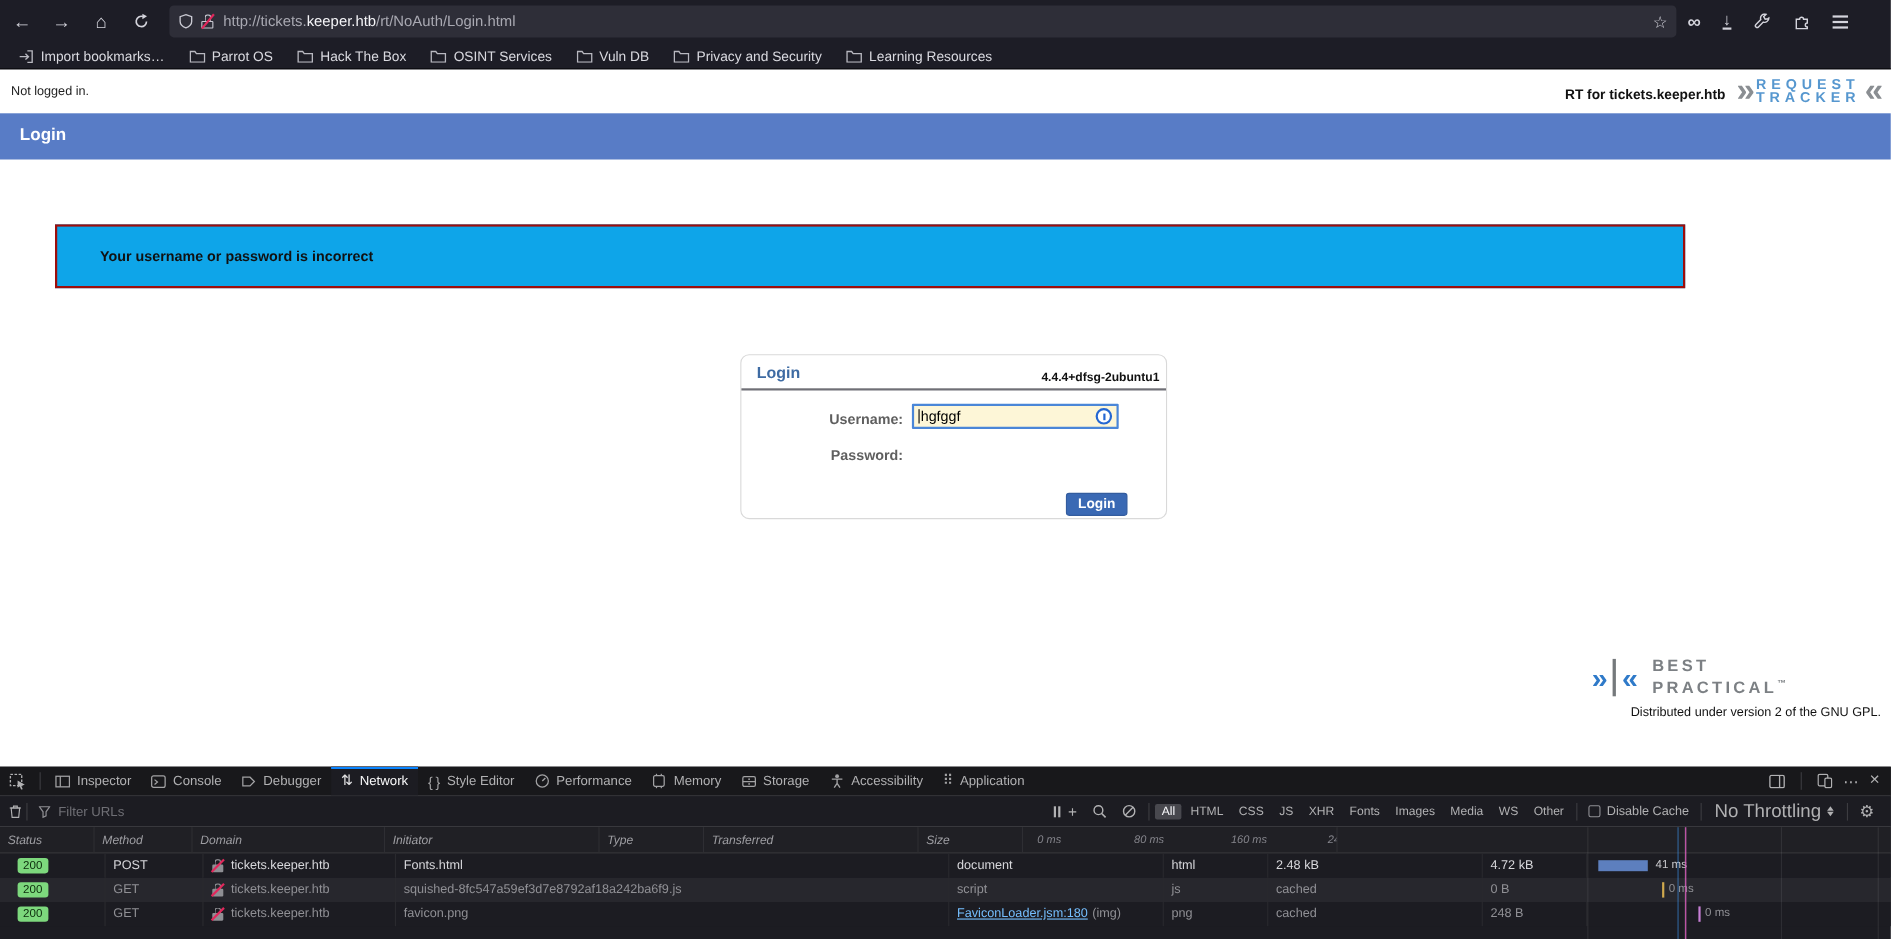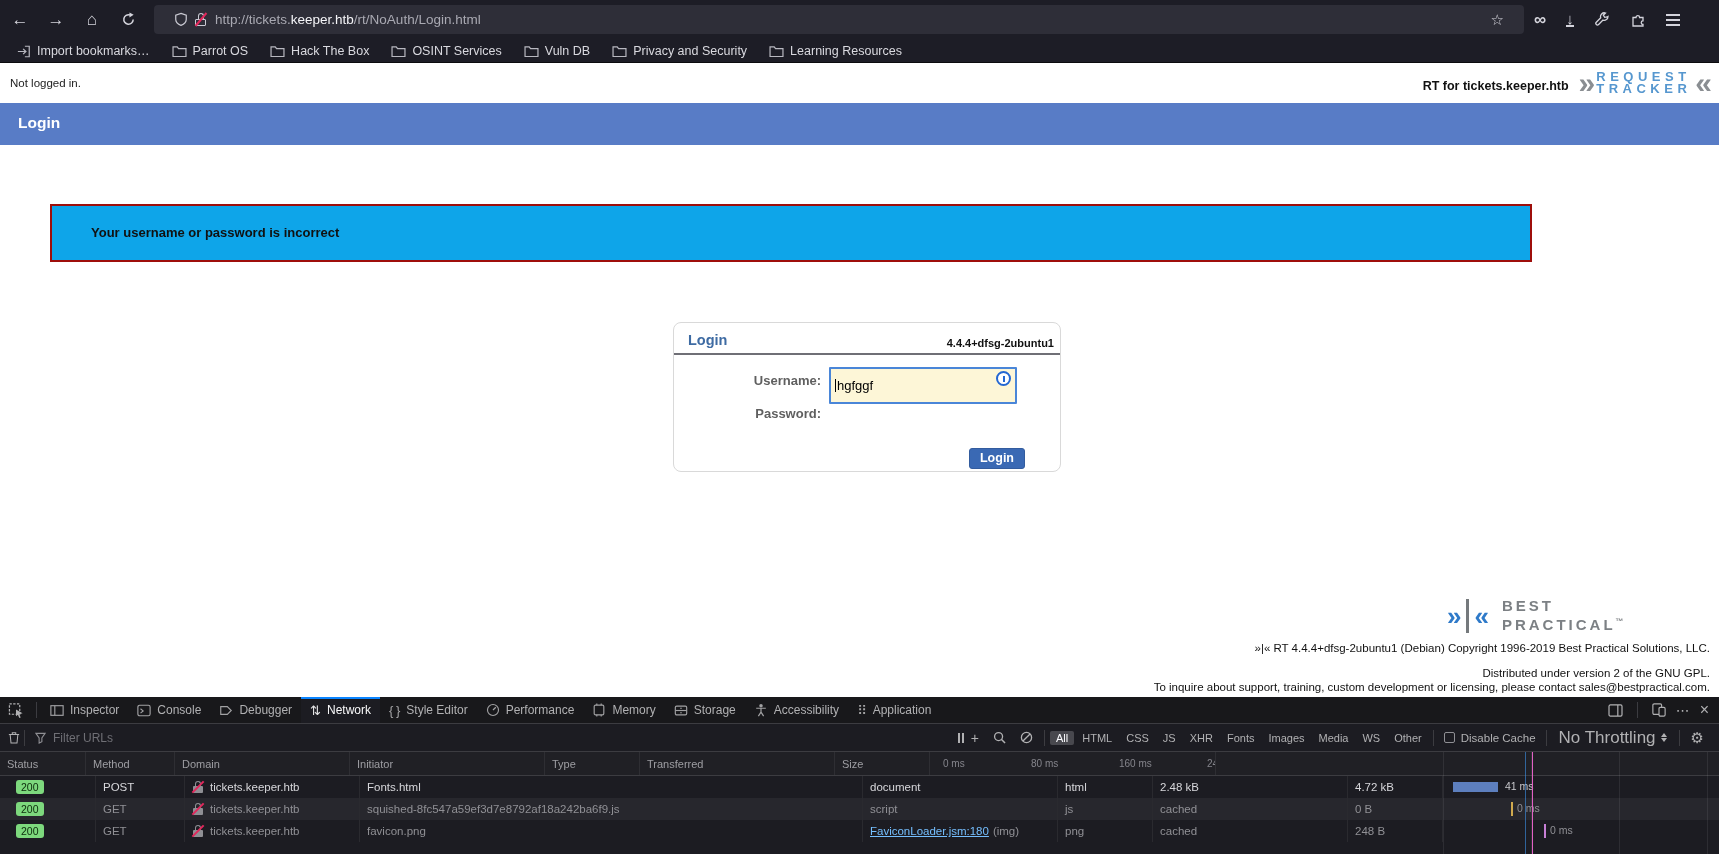--- a/index.html
+++ b/index.html
@@ -4,21 +4,21 @@
 <style>
   * { margin:0; padding:0; box-sizing:border-box; }
   html,body { width:1719px; height:854px; overflow:hidden; background:#fff;
     font-family:"Liberation Sans","DejaVu Sans",sans-serif; }
   #screen { position:relative; width:1719px; height:854px; overflow:hidden; }
 
   
   .chrome { position:absolute; top:0; left:0; width:1719px; height:63px; background:#1d1d26; border-bottom:1px solid #0b0b0e; }
   .navbar { position:absolute; top:0; left:0; right:0; height:39px; display:flex; align-items:center; }
   .nav-btn { width:32px; height:28px; display:flex; align-items:center; justify-content:center; color:#d4d4dc; font-size:17px; margin-left:4px; border-radius:4px; }
-  .urlbar { display:flex; align-items:center; height:29px; background:#2e2e38; border-radius:4px; margin-left:10px; width:1370px; padding:0 20px; }
+  .urlbar { display:flex; align-items:center; height:29px; background:#2e2e38; border-radius:4px; margin-left:10px; width:1370px; padding:0 8px; }
   .urlbar .sep-sp { width:6px; }
   .url-text { font-size:13.5px; color:#a9a9b2; margin-left:8px; white-space:nowrap; }
   .url-text .host { color:#f5f5f8; }
   .urlbar .star { margin-left:auto; color:#d4d4dc; font-size:15px; }
   .chrome-right { display:flex; align-items:center; margin-left:10px; gap:20px; color:#d4d4dc; }
   .inf { font-size:17px; font-weight:bold; }
   .dl { font-size:15px; border-bottom:2px solid #d4d4dc; line-height:13px; }
   .burger { display:flex; flex-direction:column; gap:3px; }
   .burger i { display:block; width:14px; height:2px; background:#d4d4dc; }
   .bookbar { position:absolute; top:39px; left:0; right:0; height:24px; display:flex; align-items:center; padding-left:10px; gap:8px; }
@@ -36,21 +36,21 @@
   .rt-heading-bar { position:absolute; top:39px; left:0; right:0; height:42px; background:#587cc6; }
   .rt-heading-bar .h { position:absolute; left:18px; top:11px; color:#fff; font-size:15.5px; font-weight:bold; }
   .err-box { position:absolute; top:140px; left:50px; width:1482px; height:58px; background:#0ea5e9; border:2px solid #9e0e0b; }
   .err-box .t { position:absolute; left:39px; top:19px; font-size:13px; font-weight:bold; color:#111; }
 
   .login-box { position:absolute; top:258px; left:673px; width:388px; height:150px; border:1px solid #d9d9d9; border-radius:8px; background:#fff; }
   .lb-title { position:absolute; left:14px; top:9px; color:#3e6ba3; font-size:14.5px; font-weight:bold; }
   .lb-version { position:absolute; right:6px; top:14px; font-size:11px; color:#111; font-weight:600; }
   .lb-hr { position:absolute; top:30px; left:0; right:0; height:2px; background:#6f6f76; }
   .lb-label { position:absolute; left:0; width:147px; text-align:right; font-size:13px; font-weight:bold; color:#5f5f5f; }
-  .lb-input { position:absolute; left:155px; top:44px; width:188px; height:37px; background:#fdf6d7; border:2px solid #4a86d8; border-radius:1px; display:flex; align-items:center; padding:0 4px; font-size:13px; color:#000; }
+  .lb-input { position:absolute; left:155px; top:44px; width:188px; height:23px; background:#fdf6d7; border:2px solid #4a86d8; border-radius:1px; display:flex; align-items:center; padding:0 4px; font-size:13px; color:#000; }
   .caret { display:inline-block; width:1px; height:13px; background:#000; margin-right:1px; }
   .op-icon { position:absolute; right:4px; top:2px; width:15px; height:15px; border-radius:50%; border:2px solid #2467d2; background:#fff; }
   .op-icon i { position:absolute; left:4.5px; top:2.5px; width:2px; height:6px; background:#2467d2; }
   .lb-btn { position:absolute; left:295px; top:125px; width:56px; height:21px; background:#3a69b4; border:1px solid #335c9e; border-radius:3px; color:#fff; font-size:12.5px; font-weight:bold; text-align:center; line-height:19px; z-index:1; }
   .ac-popup { position:absolute; top:329px; left:832px; width:251px; height:61px; background:#fff; border:1px solid #c9c9cf; border-radius:8px; box-shadow:0 4px 10px rgba(0,0,0,0.25); z-index:3; }
   .ac-popup .msg { position:absolute; left:21px; top:22px; font-size:15px; color:#3a3d45; }
 
   .bp-logo { position:absolute; top:534px; left:1447px; display:flex; align-items:center; gap:5px; }
   .bp-chev { color:#2f7ac9; font-size:26px; font-weight:bold; line-height:24px; }
   .bp-bar { width:3px; height:34px; background:#75797c; }
@@ -83,21 +83,21 @@
   .ud { display:flex; flex-direction:column; gap:1px; }
   .ud i { width:0; height:0; border-left:3.5px solid transparent; border-right:3.5px solid transparent; }
   .ud .up { border-bottom:4px solid #b1b1b3; } .ud .dn { border-top:4px solid #b1b1b3; }
 
   .dt-table { position:absolute; top:55px; left:0; right:0; bottom:0; }
   .dt-head { position:absolute; top:0; left:0; right:0; height:24px; background:#202025; border-bottom:1px solid #3c3c41; display:flex; font-size:11px; color:#9e9ea3; }
   .dt-row { position:absolute; left:0; right:0; height:22px; display:flex; font-size:11.5px; color:#d7d7db;padding-left:10px; }
   .dt-row.dim { color:#909095; }
   .dt-row.odd { background:#1c1c22; } .dt-row.even { background:#27272d; }
   .dc { flex:none; display:flex; align-items:center; padding-left:7px; border-right:1px solid #2a2a2f; overflow:hidden; white-space:nowrap; }
-  .dt-head .dc { border-right:1px solid #2e2e33; }
+  .dt-head .dc { border-right:1px solid #2e2e33;font-style:italic; }
   .c-status{width:86px;} .c-method{width:89px;} .c-domain{width:175px;} .c-file{width:503px;}
   .c-init{width:195px;} .c-type{width:95px;} .c-trans{width:195px;} .c-size{width:95px;}
   .c-wf{width:286px; border-right:none; position:relative; padding-left:0;}
   .badge { background:#7dd87d; color:#0c2b0c; border-radius:3px; padding:0 5px; font-size:10.5px; line-height:14px; margin-left:-1px; }
   .lockico { position:relative; width:12px; height:13px; margin-right:6px; flex:none; }
   .lockico .body { position:absolute; left:1px; bottom:1px; width:10px; height:7px; background:#8f8f94; border-radius:1px; }
   .lockico .shackle { position:absolute; left:3px; top:0; width:6px; height:6px; border:1.5px solid #8f8f94; border-bottom:none; border-radius:4px 4px 0 0; }
   .lockico .slash { position:absolute; left:5px; top:-2px; width:2px; height:16px; background:#e2285c; transform:rotate(45deg); }
   .init-link { color:#75bfff; text-decoration:underline; }
   .init-sfx { margin-left:4px; }
@@ -244,23 +244,21 @@
 
 
     <div class="bp-logo">
       <span class="bp-chev">»</span>
       <span class="bp-bar"></span>
       <span class="bp-chev">«</span>
       <span class="bp-text" style="margin-left:8px;"><span>BEST</span><br><span>PRACTICAL</span><sup>™</sup></span>
     </div>
 
     <div class="rt-footer">
-      <div class="l1">»|« RT 4.4.4+dfsg-2ubuntu1 (Debian) Copyright 1996-2019 Best Practical Solutions, LLC.</div>
       <div class="l2">Distributed under version 2 of the GNU GPL.</div>
-      <div class="l3">To inquire about support, training, custom development or licensing, please contact sales@bestpractical.com.</div>
     </div>
   </div>
 
   <div class="devtools">
     <div class="dt-tabbar">
       <span class="picker">
         <svg width="16" height="15" viewBox="0 0 16 16">
             <rect x="1" y="1" width="11" height="11" fill="none" stroke="#b1b1b3" stroke-width="1.3" stroke-dasharray="2.5 1.5"></rect>
             <polygon points="8,7 15,11 11.5,12 13,15.5 11.5,16 10,12.5 8,14" fill="#b1b1b3"></polygon>
           </svg>

